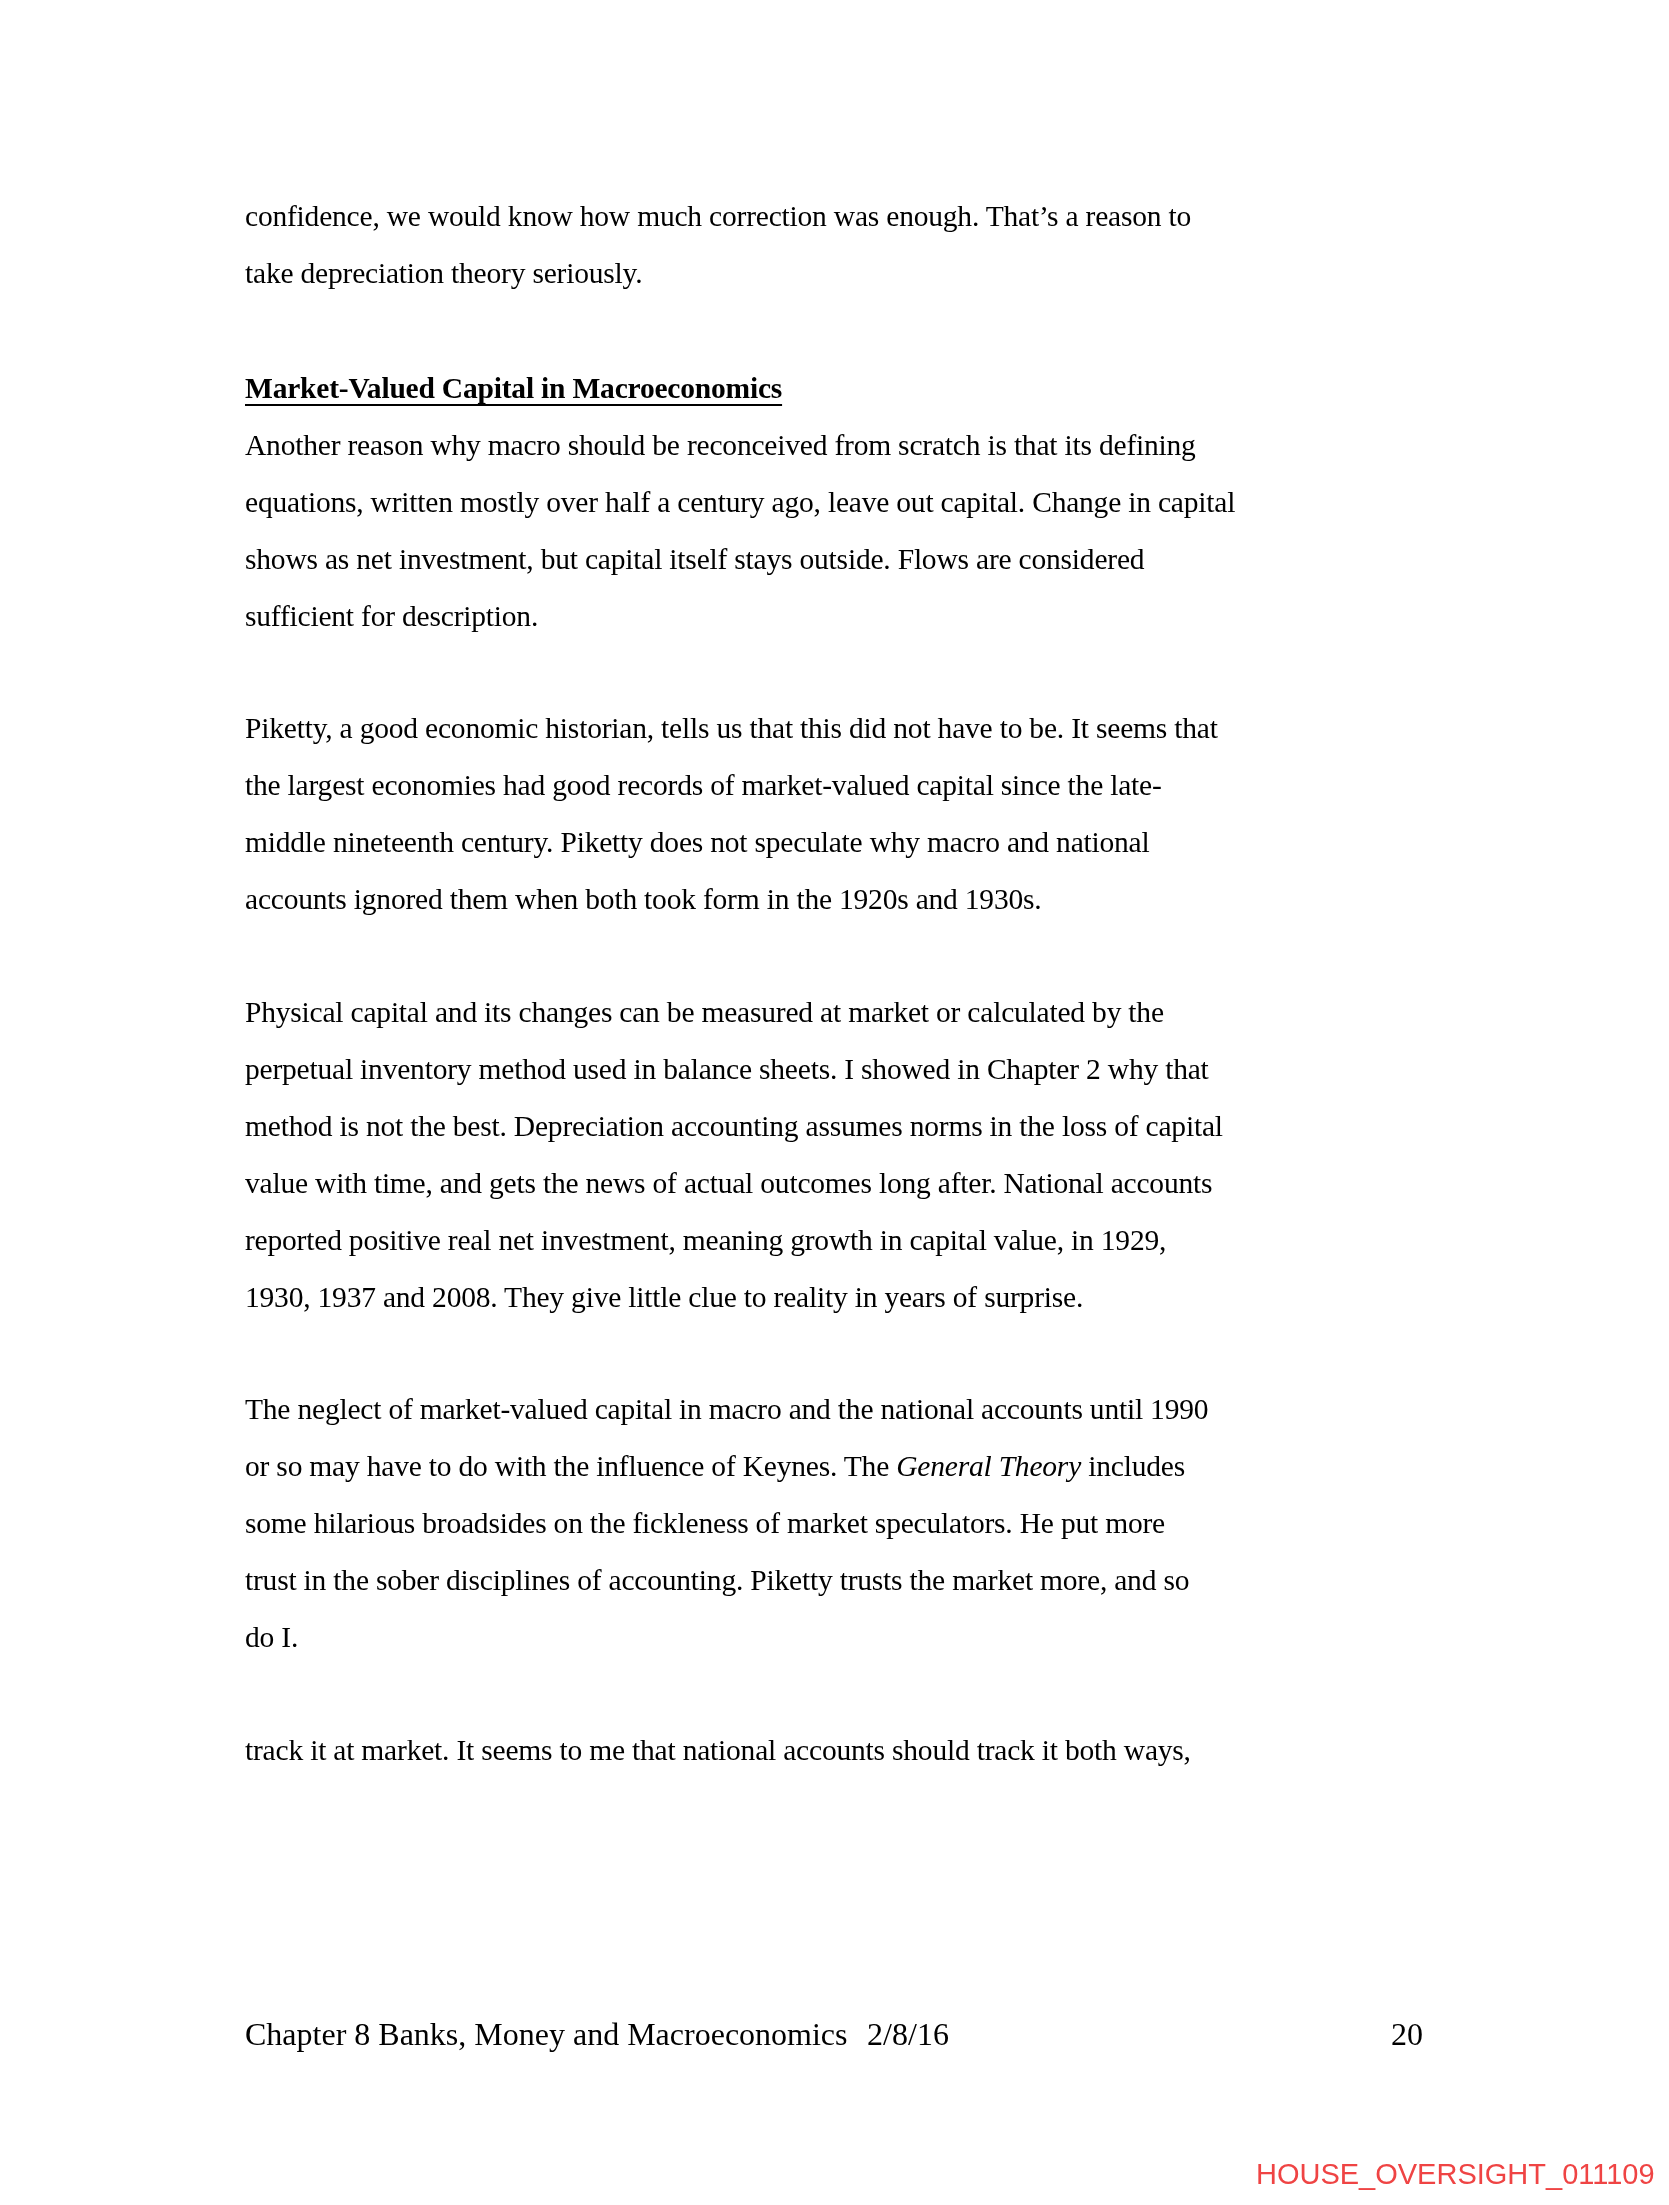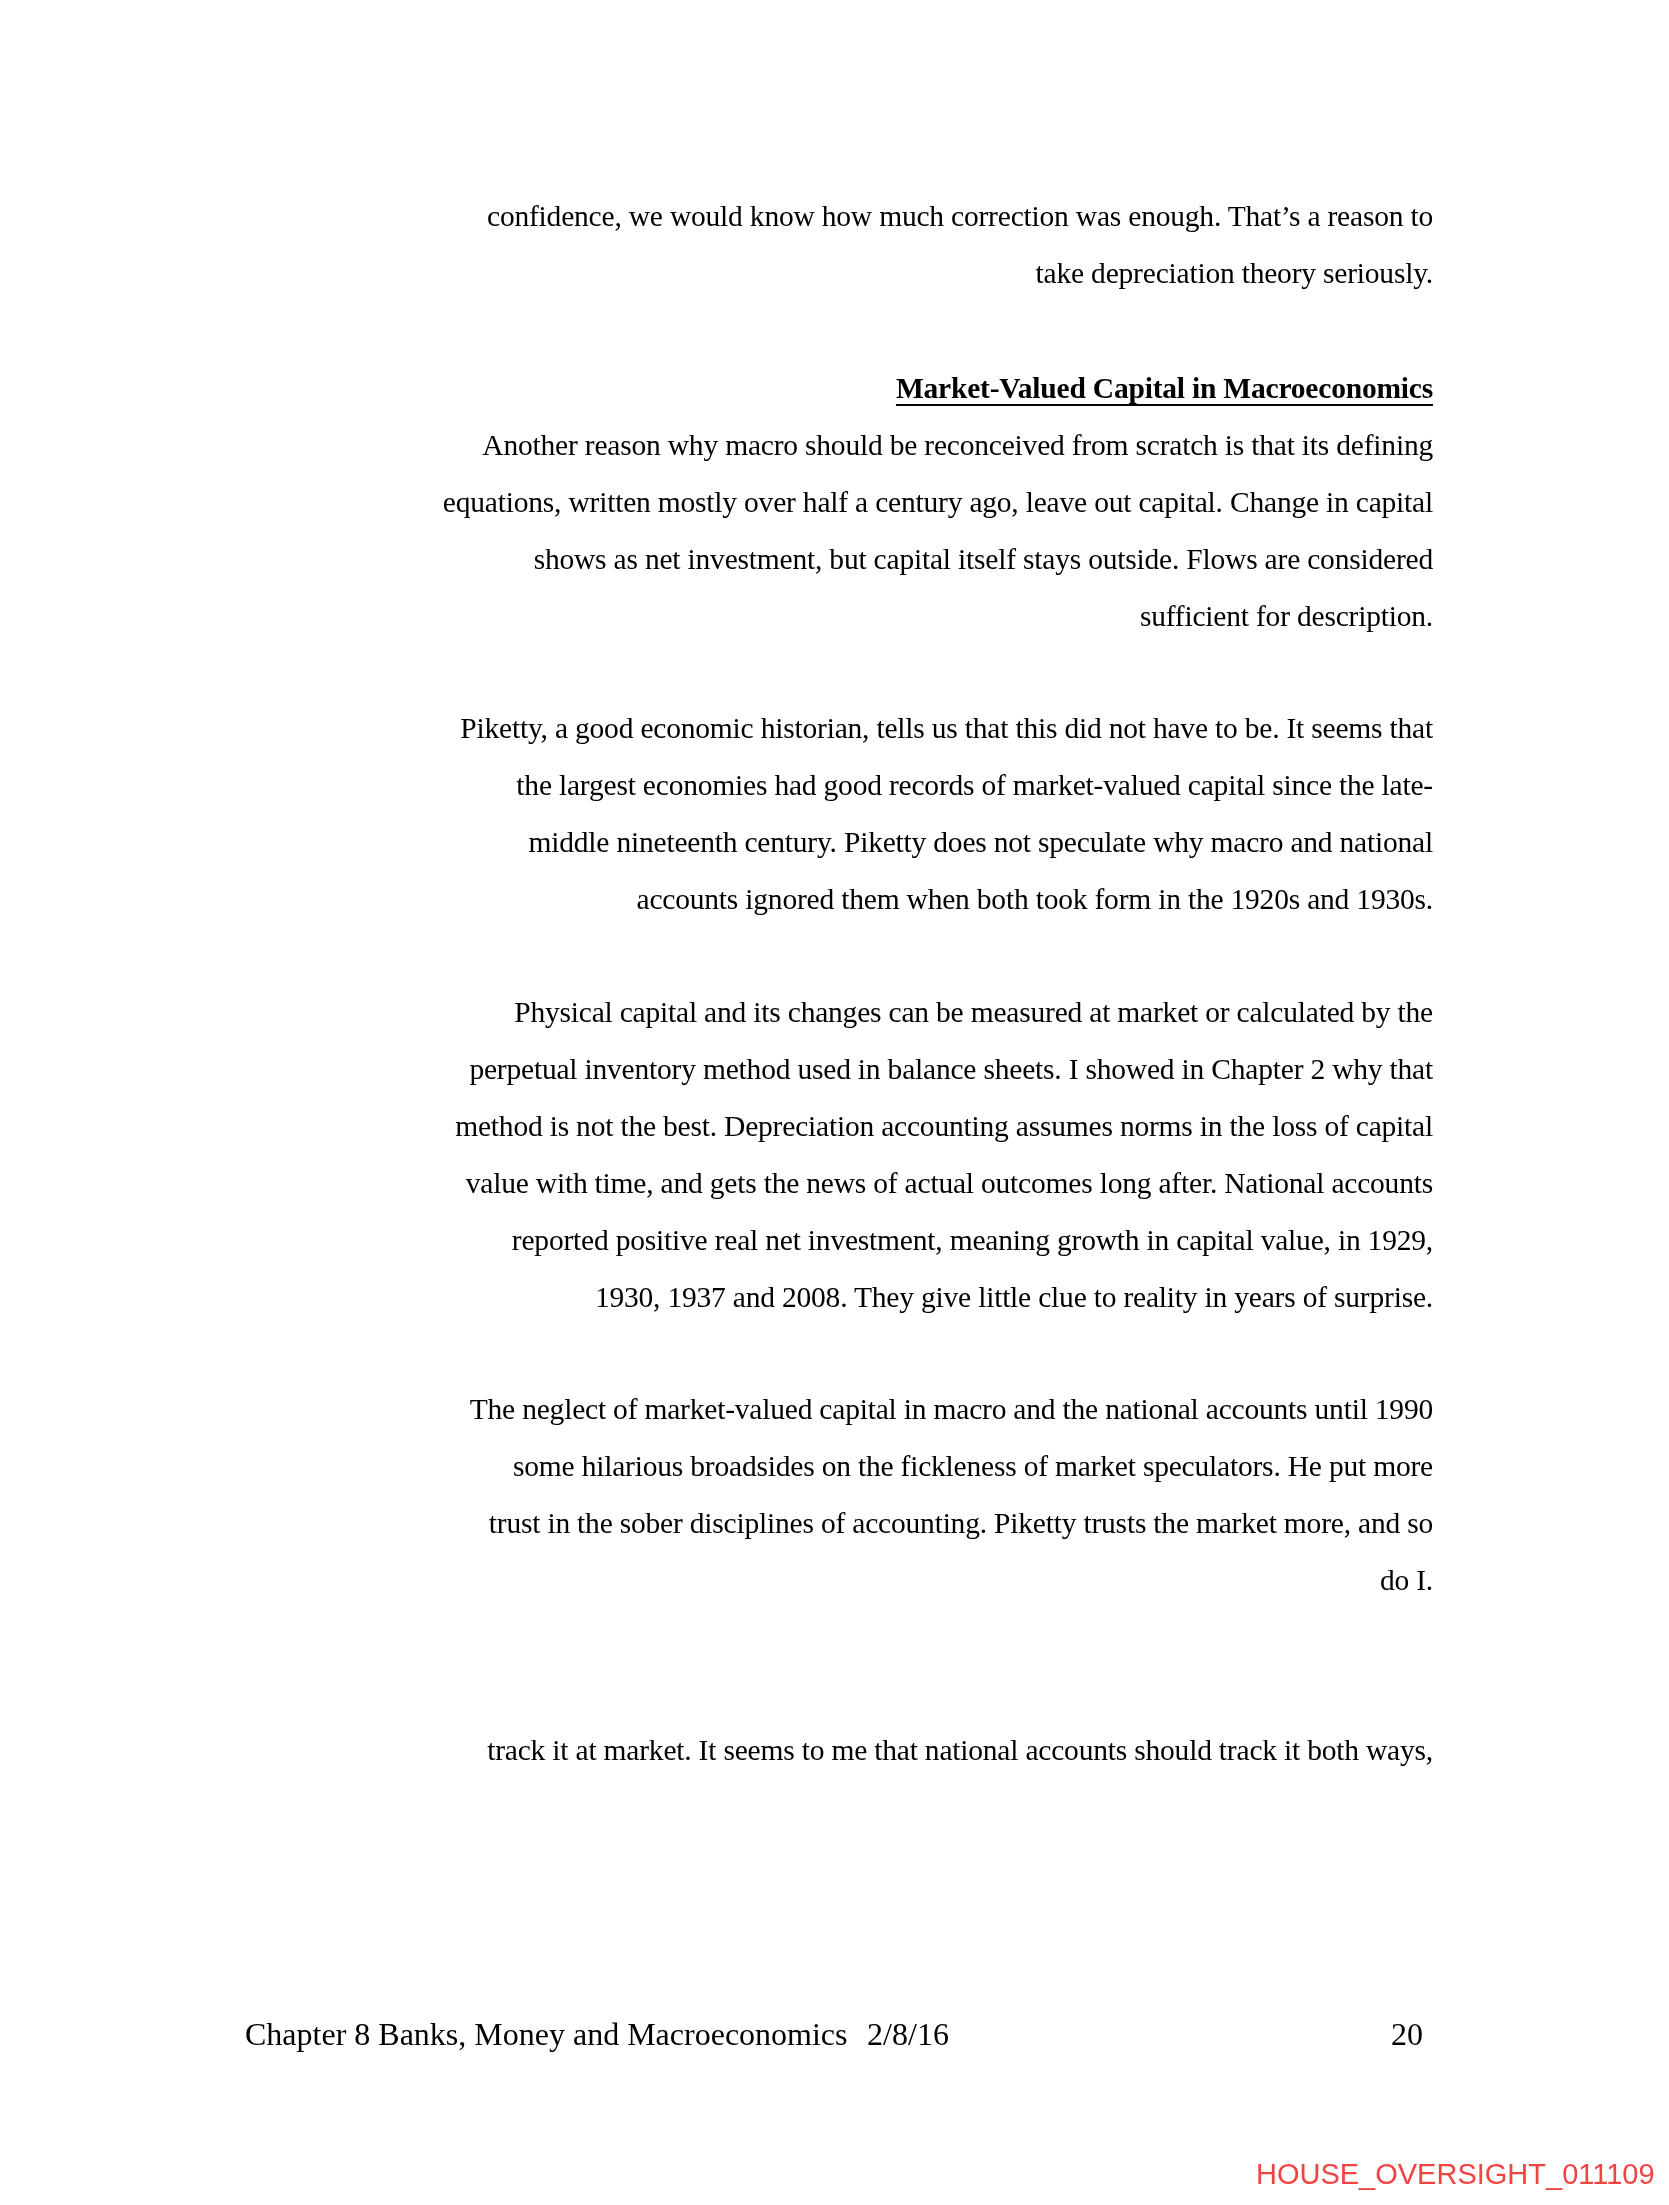--- a/index.html
+++ b/index.html
@@ -16,21 +16,20 @@
     position: absolute;
     left: 245px;
     width: 1188px;
     font-size: 29.5px;
     letter-spacing: -0.2px;
   }
   .line {
     height: 57px;
     line-height: 57px;
     white-space: nowrap;
-    text-align: right;
   }
   .heading .line {
     font-weight: bold;
     text-decoration: underline;
     text-decoration-thickness: 2px;
     text-underline-offset: 5.9px;
   }
   .italic { font-style: italic; }
   .footer {
     position: absolute;
@@ -85,20 +84,21 @@
   <div class="line">Physical capital and its changes can be measured at market or calculated by the</div>
   <div class="line">perpetual inventory method used in balance sheets. I showed in Chapter 2 why that</div>
   <div class="line">method is not the best. Depreciation accounting assumes norms in the loss of capital</div>
   <div class="line">value with time, and gets the news of actual outcomes long after. National accounts</div>
   <div class="line">reported positive real net investment, meaning growth in capital value, in 1929,</div>
   <div class="line">1930, 1937 and 2008. They give little clue to reality in years of surprise.</div>
 </div>
 
 <div class="para" style="top:1381px">
   <div class="line">The neglect of market-valued capital in macro and the national accounts until 1990</div>
+  <div class="line"><span>or so may have to do with the influence of Keynes. The </span><span class="italic">General Theory</span><span> includes</span></div>
   <div class="line">some hilarious broadsides on the fickleness of market speculators. He put more</div>
   <div class="line">trust in the sober disciplines of accounting. Piketty trusts the market more, and so</div>
   <div class="line">do I.</div>
 </div>
 
 <div class="para" style="top:1722px">
   <div class="line">track it at market. It seems to me that national accounts should track it both ways,</div>
 </div>
 
 <div class="footer">

